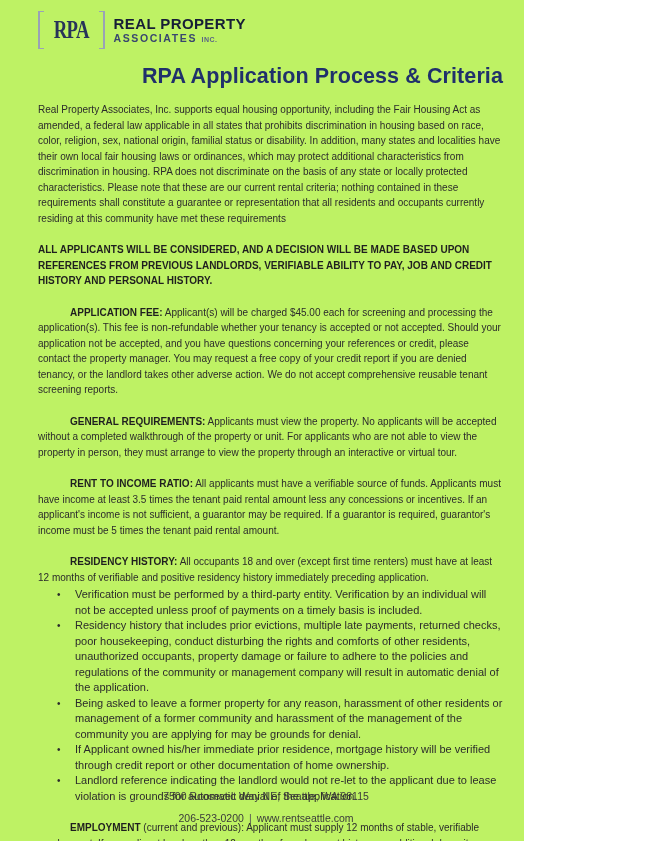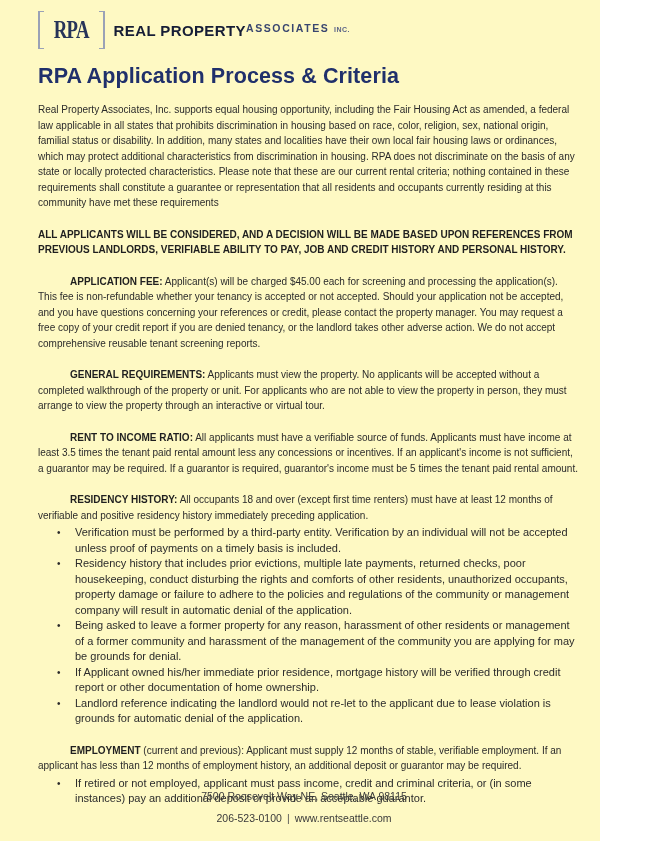--- a/index.html
+++ b/index.html
@@ -1,20 +1,20 @@
 <!DOCTYPE html>
 <html><head>
 <meta charset="utf-8">
 <style>
   html, body { margin: 0; padding: 0; background: #ffffff; }
   .page {
-    width: 600px;
+    width: 524px;
     height: 841px;
     box-sizing: border-box;
-    background: #fef9c3;
+    background: #bef264;
     font-family: "Liberation Sans", sans-serif;
     color: #2b2b2b;
     padding: 8px 21px 0 38px;
     position: relative;
     overflow: hidden;
   }
   
   .logo-row { display: flex; align-items: center; gap: 9px; margin-top: 2px; height: 40px; }
   .monogram-box {
     position: relative;
@@ -33,35 +33,36 @@
   .monogram {
     font-family: "Liberation Serif", serif;
     font-weight: bold;
     font-size: 26px;
     color: #273459;
     display: inline-block;
     transform: scaleX(0.72);
     letter-spacing: -1px;
     line-height: 1;
   }
-  .logo-text { display: flex; flex-direction: row; justify-content: flex-end; }
+  .logo-text { display: flex; flex-direction: column; justify-content: flex-end; }
   .logo-line1 {
     font-weight: bold; font-size: 15px; color: #161d36; letter-spacing: 0.4px; line-height: 17px;
   }
   .logo-line2 {
     font-size: 10.5px; color: #39466f; letter-spacing: 1.6px; font-weight: bold; line-height: 13px;
   }
   .logo-line2 .inc { font-size: 7px; letter-spacing: 0.5px; color: #5a6386; }
   
   .doc-title {
     font-size: 21.5px;
     font-weight: bold;
     color: #20306b;
     margin: 14px 0 13px 0;
     letter-spacing: 0.1px;
+    text-align: right;
   }
   
   .para { font-size: 10px; line-height: 15.5px; margin: 0 0 16px 0; }
   .para b { color: #1f1f1f; margin-left: 32px; }
   .notice { font-weight: bold; color: #1f1f1f; }
   ul.bullets { margin: -14px 0 16px 0; padding: 0 0 0 37px; list-style: none; }
   ul.bullets li { position: relative; font-size: 11px; line-height: 15.5px; margin: 0; }
   ul.bullets li::before {
     content: "\2022";
     position: absolute; left: -18px; top: 0;
@@ -112,17 +113,17 @@
         <p class="para section-para"><b>EMPLOYMENT</b><span> (current and previous):</span> Applicant must supply 12 months of stable, verifiable employment. If an applicant has less than 12 months of employment history, an additional deposit or guarantor may be required.</p>
         <ul class="bullets">
           <li>If retired or not employed, applicant must pass income, credit and criminal criteria, or (in some instances) pay an additional deposit or provide an acceptable guarantor.</li>
         </ul>
       </div>
   </main>
 
   <footer class="doc-footer">
     <div class="footer-line">7500 Roosevelt Way NE, Seattle, WA 98115</div>
     <div class="footer-line">
-      <span>206-523-0100</span><span class="sep">|</span><span>www.rentseattle.com</span>
+      <span>206-523-0200</span><span class="sep">|</span><span>www.rentseattle.com</span>
     </div>
   </footer>
 
 </div>
 
 </body></html>

